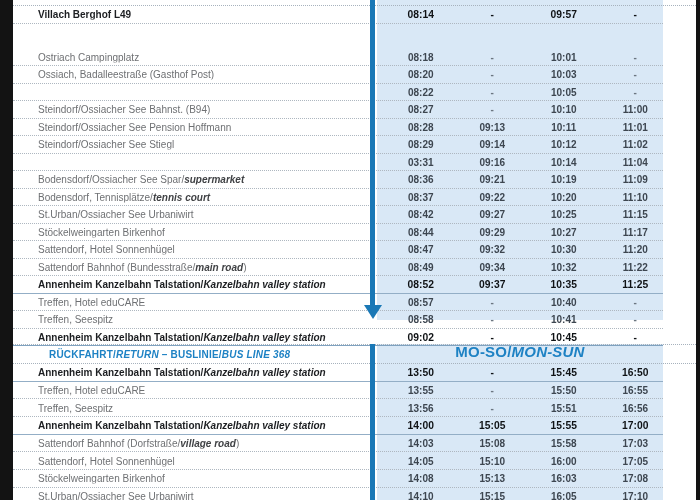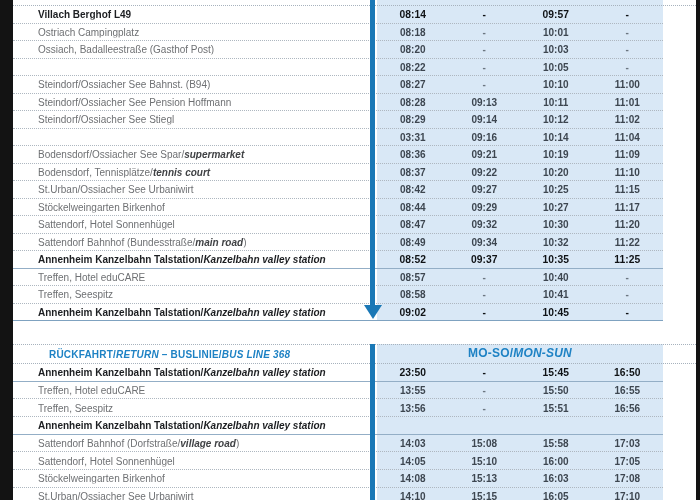--- a/index.html
+++ b/index.html
@@ -16,38 +16,38 @@
   .timebg { position:absolute; left:364px; width:286px; top:0; bottom:0; background:#d9e8f6; z-index:0; }
 
   .thead { position:relative; z-index:1; border-bottom:1px dotted #a7b2bd; }
   .thead.topline { border-top:1px dotted #a7b2bd; }
   .ttitle {
     position:absolute; left:36px; bottom:3px; font-size:10px; font-weight:700;
     color:#1e82c4; letter-spacing:0.2px; white-space:nowrap;
   }
   .tdays {
     position:absolute; left:364px; width:286px; bottom:3px; text-align:center;
-    font-size:12px; font-weight:700; color:#1e82c4; letter-spacing:0.2px;
+    font-size:15px; font-weight:700; color:#1e82c4; letter-spacing:0.2px;
   }
   .it { font-style:italic; }
 
   .rows { position:relative; z-index:1; width:650px; }
   .row { position:relative; border-bottom:1px dotted #aeb7c0; }
   .row.solid { border-bottom:1px solid #93aec6; }
   .row.endline { border-bottom:1px solid #7fa2c0; }
 
   .name {
     position:absolute; left:25px; top:50%; transform:translateY(-50%);
     width:315px; font-size:10px; color:#6e7073; white-space:nowrap; overflow:hidden;
   }
   .name .en { font-style:italic; font-weight:700; color:#404245; }
   .row.bold .name { font-weight:700; color:#1c1e21; }
   .row.bold .name .en { color:#1c1e21; }
 
-  .times { position:absolute; left:364px; width:286px; top:50%; transform:translateY(-50%); display:flex; }
+  .times { position:absolute; left:372px; width:286px; top:50%; transform:translateY(-50%); display:flex; }
   .tcell { width:71.5px; text-align:center; font-size:10px; font-weight:700; color:#3d4650; }
   .tcell.dash { color:#6b7680; }
   .row.bold .tcell { color:#0f1215; font-size:10.3px; }
 
   .vline { position:absolute; left:357px; width:4.5px; top:0; bottom:0; background:#1a78b6; z-index:2; }
   .vline.witharrow { bottom:15px; }
   .varrow {
     position:absolute; left:350.5px; bottom:1px; width:0; height:0; z-index:2;
     border-left:9px solid transparent; border-right:9px solid transparent;
     border-top:14px solid #1a78b6;
@@ -71,21 +71,21 @@
       <div class="rows">
           <div class="row bold" style="height: 16.5px;">
             <div class="name"><span class="">Villach Berghof L49</span></div>
             <div class="times">
               <div class="tcell">08:14</div>
               <div class="tcell dash">-</div>
               <div class="tcell">09:57</div>
               <div class="tcell dash">-</div>
             </div>
           </div>
-          <div class="row" style="height: 16.5px;">
+          <div class="row" style="height: 16.5px; margin-top: 25px;">
             <div class="name"><span class="">Ostriach Campingplatz</span></div>
             <div class="times">
               <div class="tcell">08:18</div>
               <div class="tcell dash">-</div>
               <div class="tcell">10:01</div>
               <div class="tcell dash">-</div>
             </div>
           </div>
           <div class="row" style="height: 16.5px;">
             <div class="name"><span class="">Ossiach, Badalleestraße (Gasthof Post)</span></div>
@@ -237,21 +237,21 @@
     <section class="ttable" style="top:344px; height:170px;">
       <div class="timebg"></div>
       <div class="thead topline" style="height:18px;">
         <div class="ttitle"><span class="">RÜCKFAHRT/</span><span class="it">RETURN</span><span class=""> – BUSLINIE/</span><span class="it">BUS LINE 368</span></div>
         <div class="tdays"><span class="">MO-SO/</span><span class="it">MON-SUN</span></div>
       </div>
       <div class="rows">
           <div class="row bold solid" style="height: 16.7px;">
             <div class="name"><span class="">Annenheim Kanzelbahn Talstation/</span><span class="en">Kanzelbahn valley station</span></div>
             <div class="times">
-              <div class="tcell">23:50</div>
+              <div class="tcell">13:50</div>
               <div class="tcell dash">-</div>
               <div class="tcell">15:45</div>
               <div class="tcell">16:50</div>
             </div>
           </div>
           <div class="row" style="height: 16.7px;">
             <div class="name"><span class="">Treffen, Hotel eduCARE</span></div>
             <div class="times">
               <div class="tcell">13:55</div>
               <div class="tcell dash">-</div>
@@ -263,20 +263,26 @@
             <div class="name"><span class="">Treffen, Seespitz</span></div>
             <div class="times">
               <div class="tcell">13:56</div>
               <div class="tcell dash">-</div>
               <div class="tcell">15:51</div>
               <div class="tcell">16:56</div>
             </div>
           </div>
           <div class="row bold solid" style="height: 16.7px;">
             <div class="name"><span class="">Annenheim Kanzelbahn Talstation/</span><span class="en">Kanzelbahn valley station</span></div>
+            <div class="times">
+              <div class="tcell">14:00</div>
+              <div class="tcell">15:05</div>
+              <div class="tcell">15:55</div>
+              <div class="tcell">17:00</div>
+            </div>
           </div>
           <div class="row" style="height: 16.7px;">
             <div class="name"><span class="">Sattendorf Bahnhof (Dorfstraße/</span><span class="en">village road</span><span class="">)</span></div>
             <div class="times">
               <div class="tcell">14:03</div>
               <div class="tcell">15:08</div>
               <div class="tcell">15:58</div>
               <div class="tcell">17:03</div>
             </div>
           </div>

